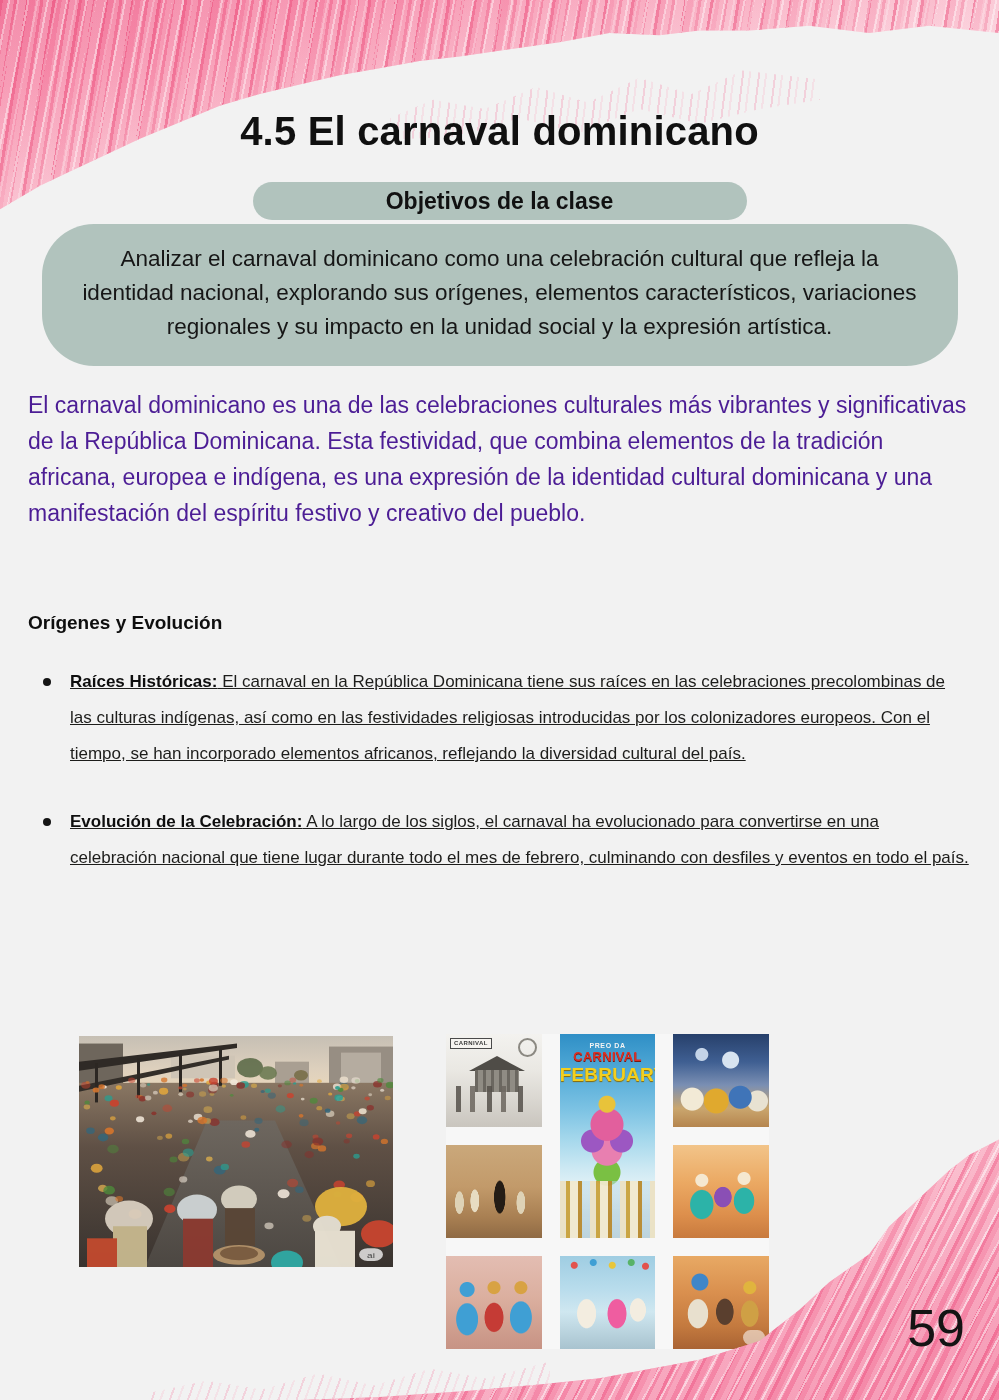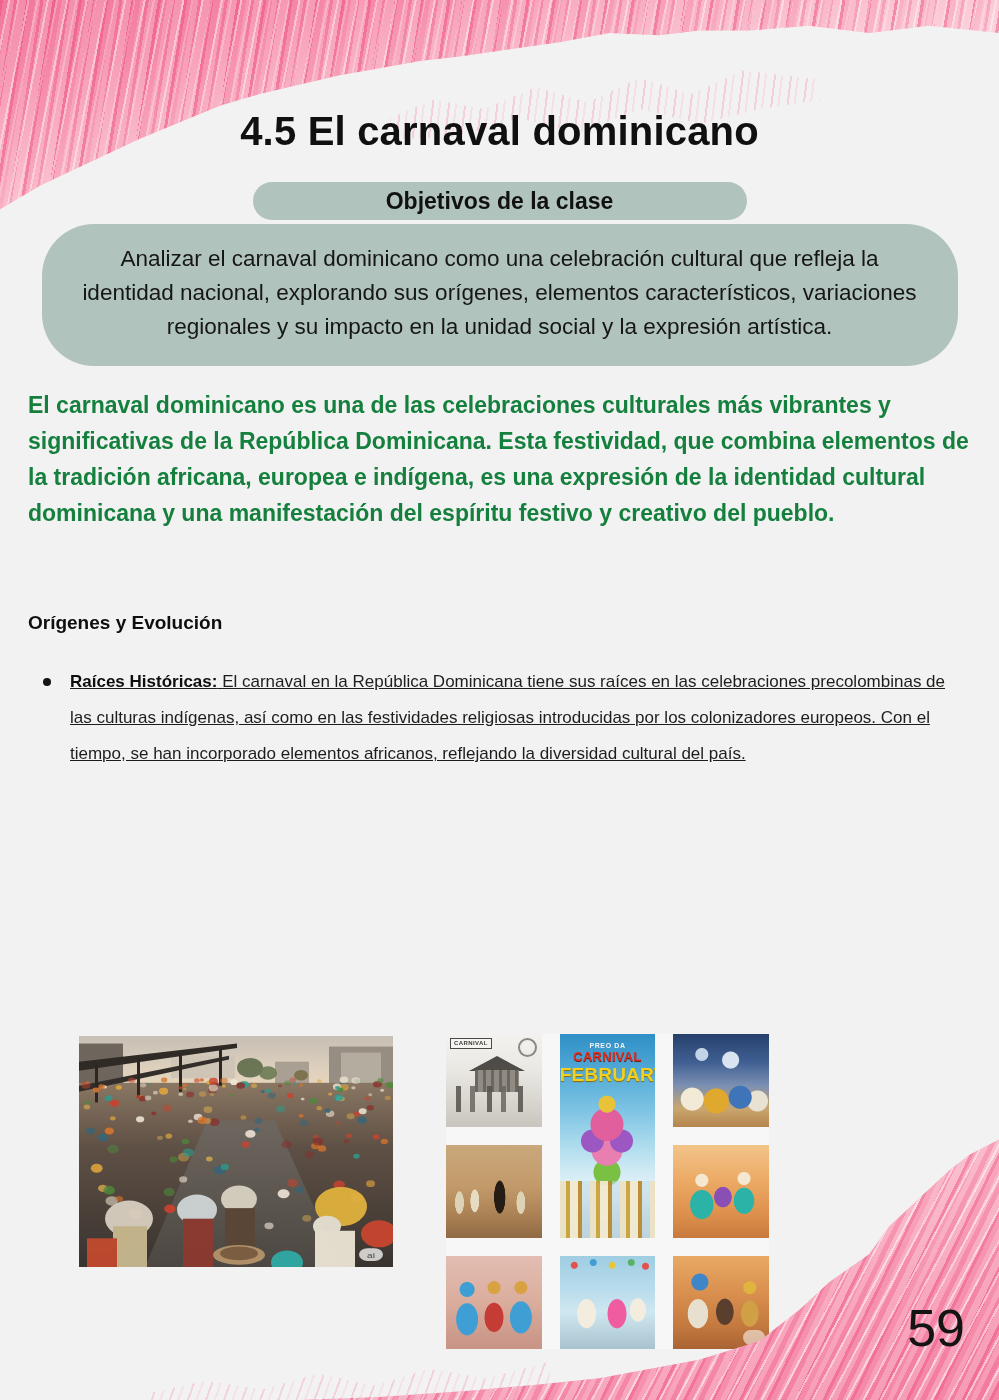--- a/index.html
+++ b/index.html
@@ -53,21 +53,21 @@
     font-size:23px;font-weight:700;color:#111;
   }
   .obj-box{
     position:relative;z-index:1;margin:-8px auto 16px;width:916px;
     background:#b1c3bd;border-radius:52px;
     padding:18px 36px 22px;box-sizing:border-box;
     text-align:center;font-size:22.5px;line-height:34px;color:#161616;
   }
   .intro{
     position:absolute;top:364px;left:28px;width:945px;z-index:2;
-    font-size:23px;line-height:36px;color:#15803d;font-weight:bold;
+    font-size:23px;line-height:36px;color:#4c1d95;
   }
   .section-heading{
     position:absolute;top:596px;left:28px;z-index:2;
     font-size:19px;font-weight:700;color:#0e0e0e;
   }
   .bullets{
     position:absolute;top:664px;left:28px;width:942px;z-index:2;
     list-style:none;margin:0;padding:0;
   }
   .bullets li{
@@ -182,20 +182,21 @@
   <div class="obj-pill">Objetivos de la clase</div>
   <div class="obj-box">Analizar el carnaval dominicano como una celebración cultural que refleja la identidad nacional, explorando sus orígenes, elementos característicos, variaciones regionales y su impacto en la unidad social y la expresión artística.</div>
 </div>
 
 <p class="intro">El carnaval dominicano es una de las celebraciones culturales más vibrantes y significativas de la República Dominicana. Esta festividad, que combina elementos de la tradición africana, europea e indígena, es una expresión de la identidad cultural dominicana y una manifestación del espíritu festivo y creativo del pueblo.</p>
 
 <h2 class="section-heading">Orígenes y Evolución</h2>
 
 <ul class="bullets">
   <li><b>Raíces Históricas:</b><span> El carnaval en la República Dominicana tiene sus raíces en las celebraciones precolombinas de las culturas indígenas, así como en las festividades religiosas introducidas por los colonizadores europeos. Con el tiempo, se han incorporado elementos africanos, reflejando la diversidad cultural del país.</span></li>
+  <li><b>Evolución de la Celebración:</b><span> A lo largo de los siglos, el carnaval ha evolucionado para convertirse en una celebración nacional que tiene lugar durante todo el mes de febrero, culminando con desfiles y eventos en todo el país.</span></li>
 </ul>
 
 <figure class="fig-left">
   <svg class="photo-svg" viewBox="0 0 314 306" preserveAspectRatio="none" role="img">
     <defs>
       <linearGradient id="sky" x1="0" x2="0" y1="0" y2="1">
         <stop offset="0" stop-color="#c6bfb4"></stop>
           <stop offset="0.55" stop-color="#ddd0bd"></stop>
           <stop offset="1" stop-color="#ecd9bc"></stop>
       </linearGradient>

